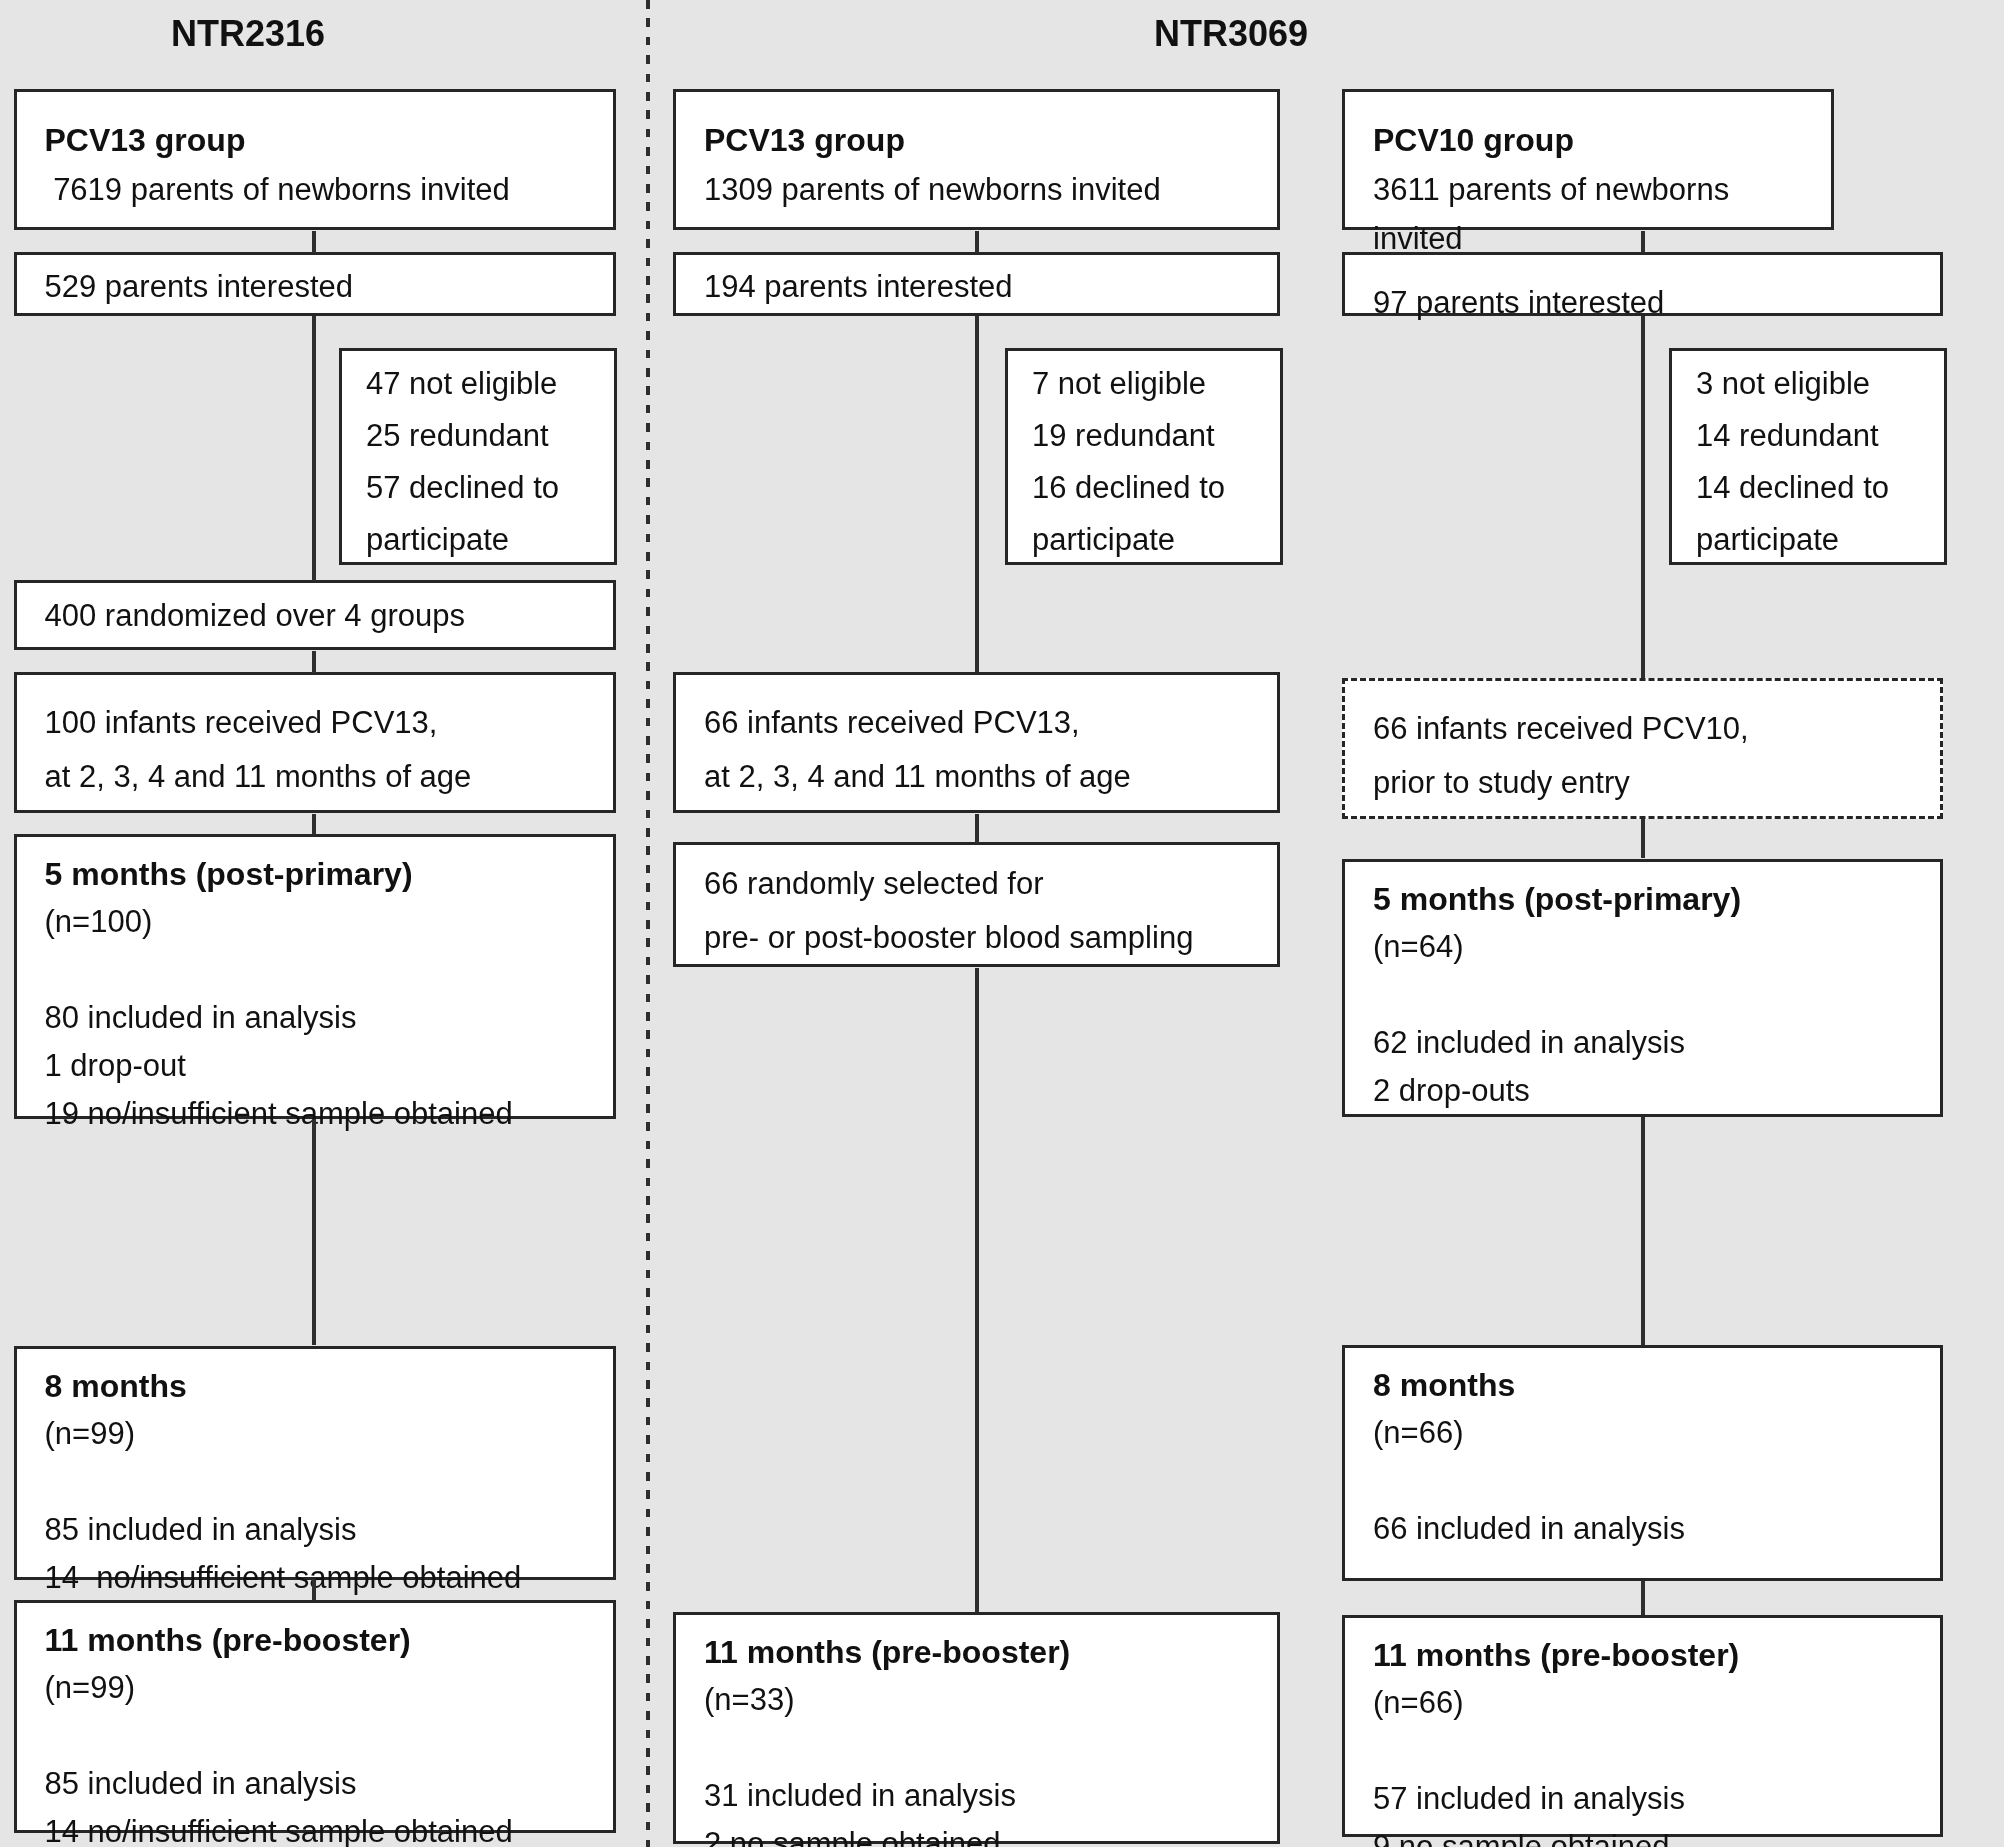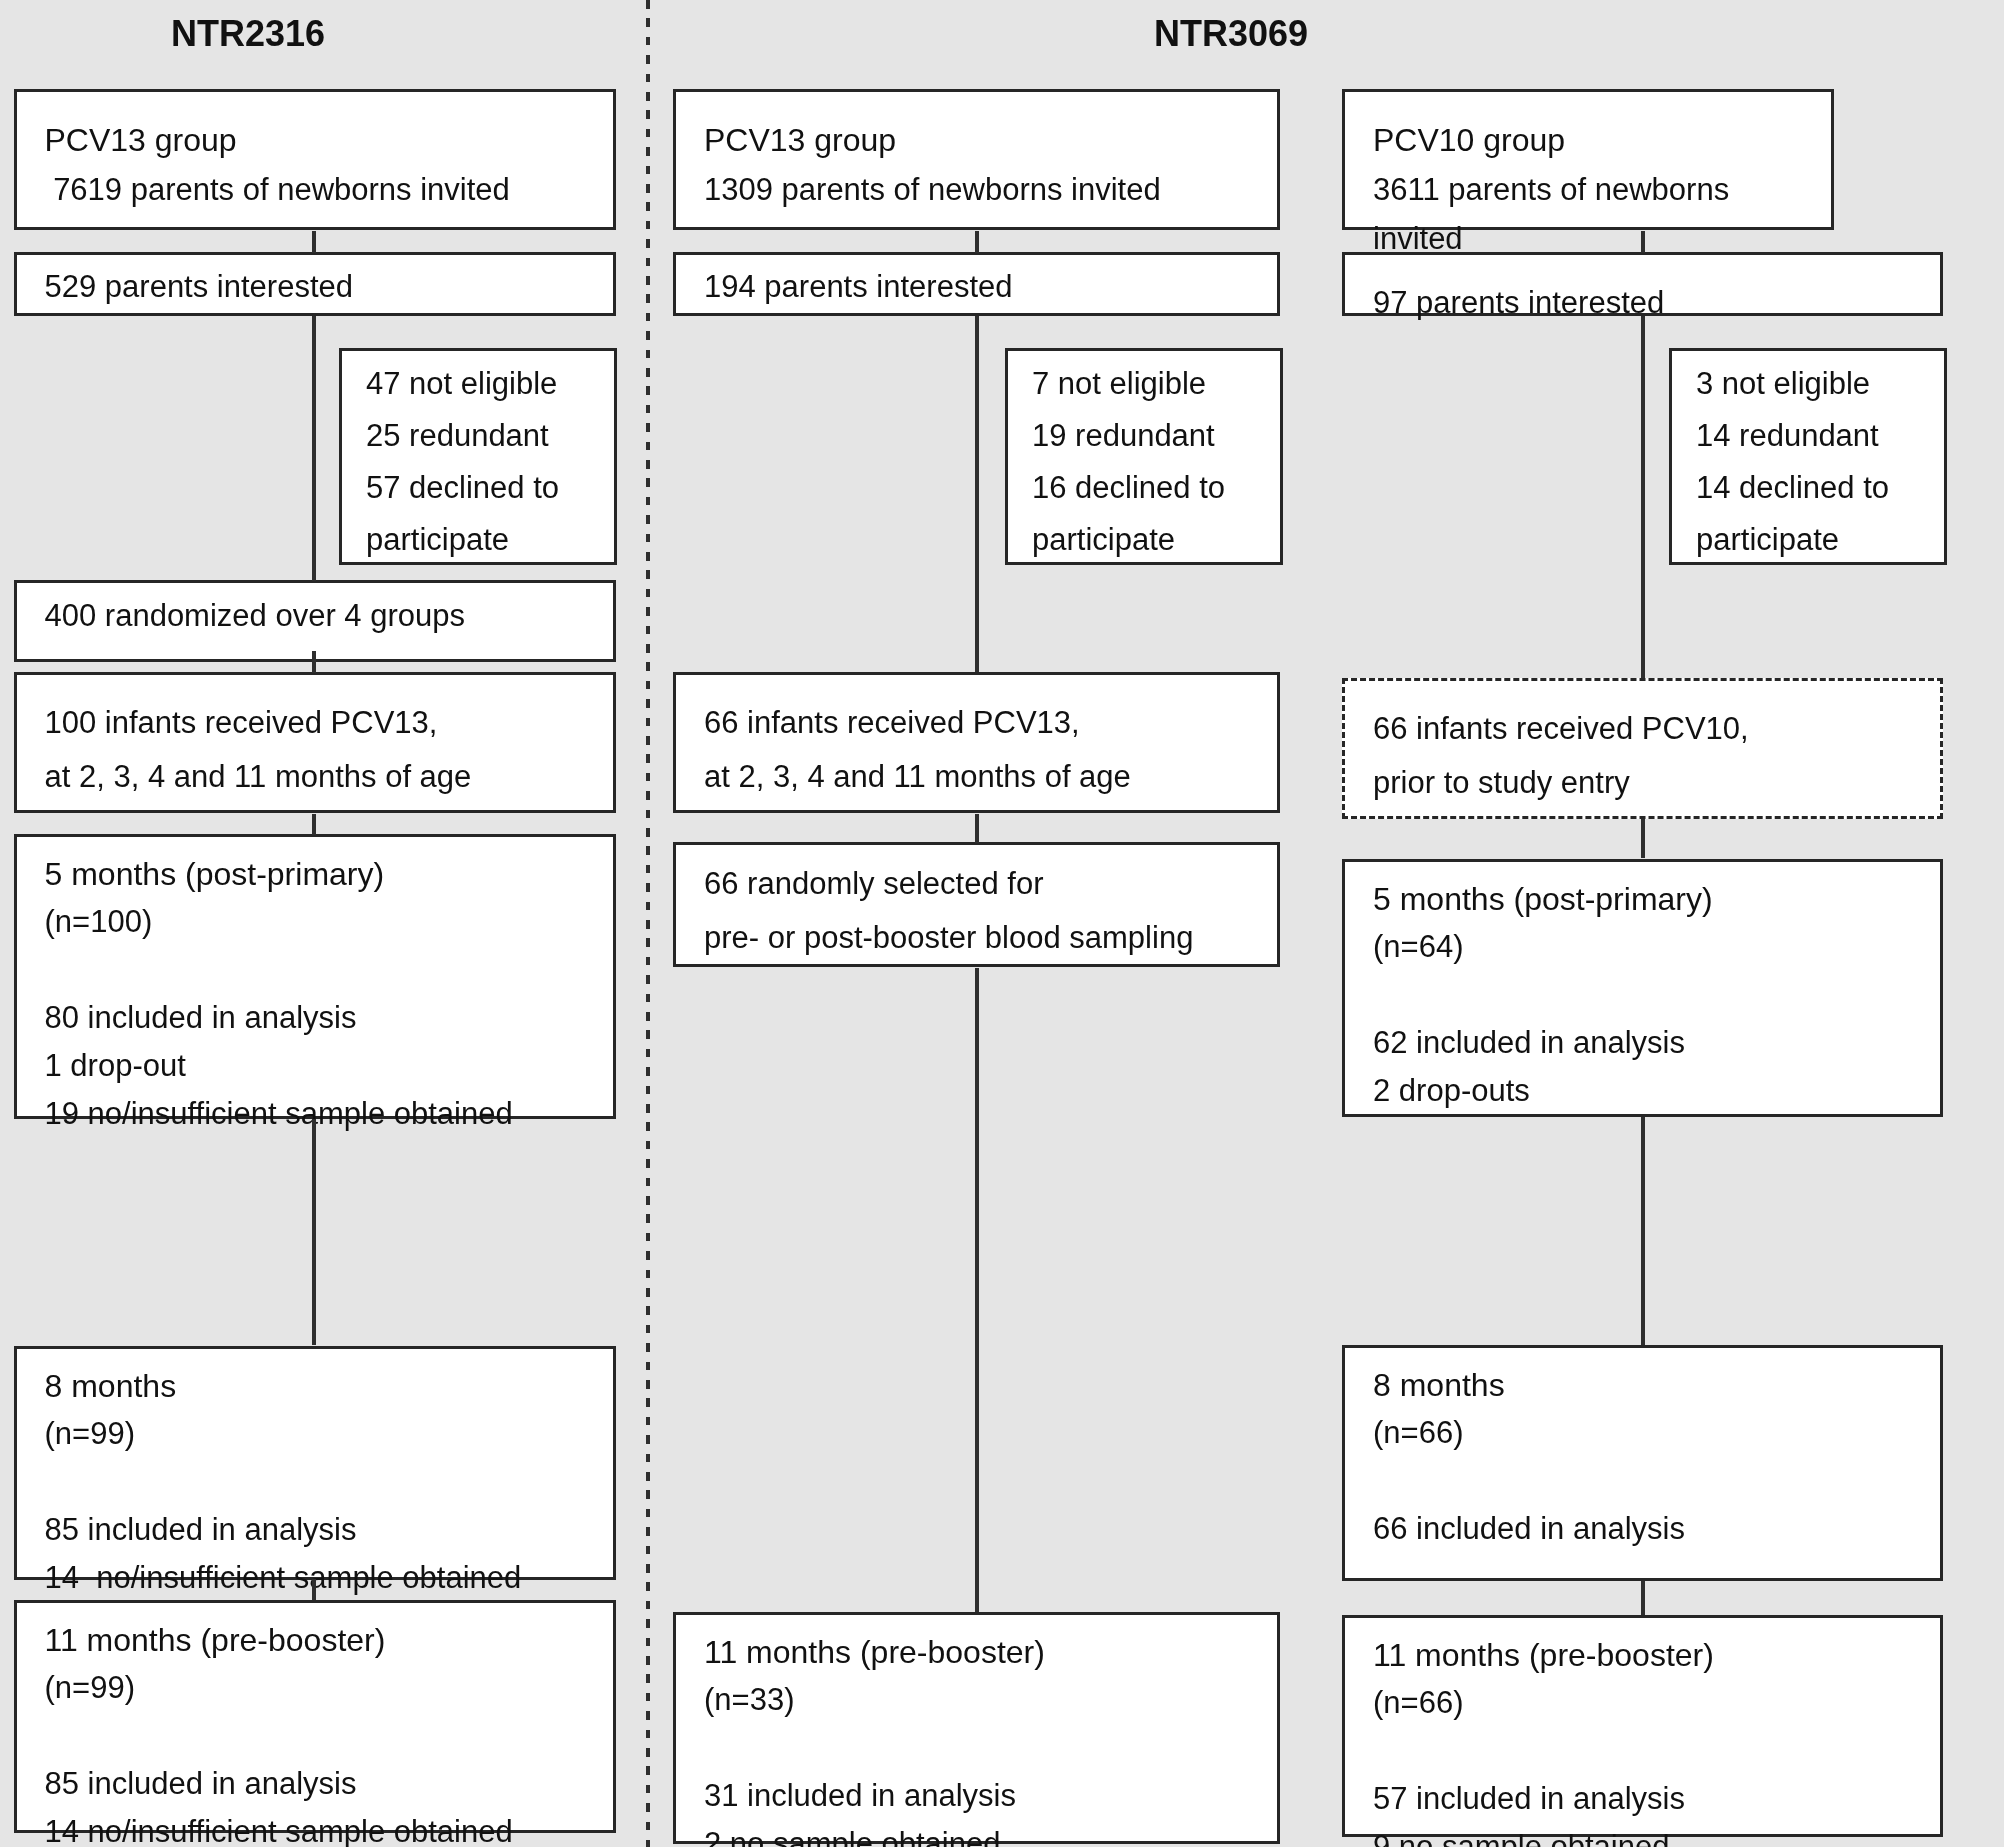--- a/index.html
+++ b/index.html
@@ -26,21 +26,21 @@
     padding:15px 28px;
     overflow:visible;
   }
   .box.dashed{border-style:dashed;}
   .t{
     font-size:31px;
     line-height:49px;
     color:#111111;
     white-space:pre-wrap;
   }
-  .t.b{font-weight:normal;font-size:32px;}
+  .t.b{font-weight:bold;font-size:32px;}
   .t.lh88{line-height:48px;}
   .t.lh97{line-height:52px;}
   .t.lh100{line-height:54px;}
   .vline{
     position:absolute;
     width:3.8px;
     background:#2e2e2e;
   }
   .divider{
     position:absolute;
@@ -70,21 +70,21 @@
     <div class="t">529 parents interested</div>
   </div>
 
   <div class="box" style="left:339px;top:348px;width:278px;height:217px;padding:6.5px 24px;">
     <div class="t lh97">47 not eligible
 25 redundant
 57 declined to
 participate</div>
   </div>
 
-  <div class="box" style="left:13.5px;top:580px;width:602px;height:82px;padding-top:7.6px;">
+  <div class="box" style="left:13.5px;top:580px;width:602px;height:70px;padding-top:7.6px;">
     <div class="t">400 randomized over 4 groups</div>
   </div>
 
   <div class="box" style="left:13.5px;top:672px;width:602px;height:141px;padding-top:20.5px;">
     <div class="t lh100">100 infants received PCV13,
 at 2, 3, 4 and 11 months of age</div>
   </div>
 
   <div class="box" style="left:13.5px;top:834px;width:602px;height:285px;padding-top:13px;">
     <div class="t b lh88">5 months (post-primary)</div>

